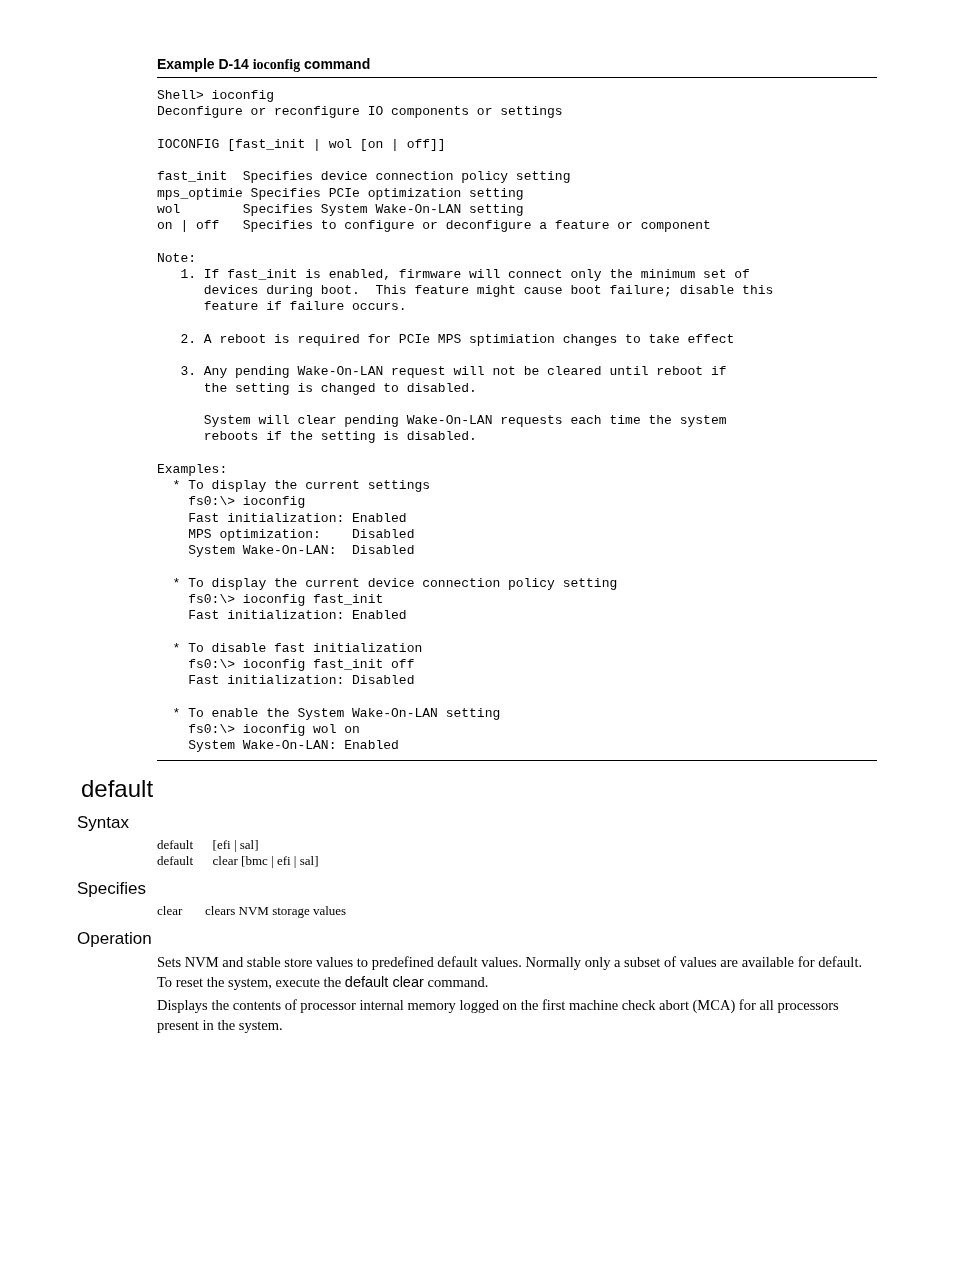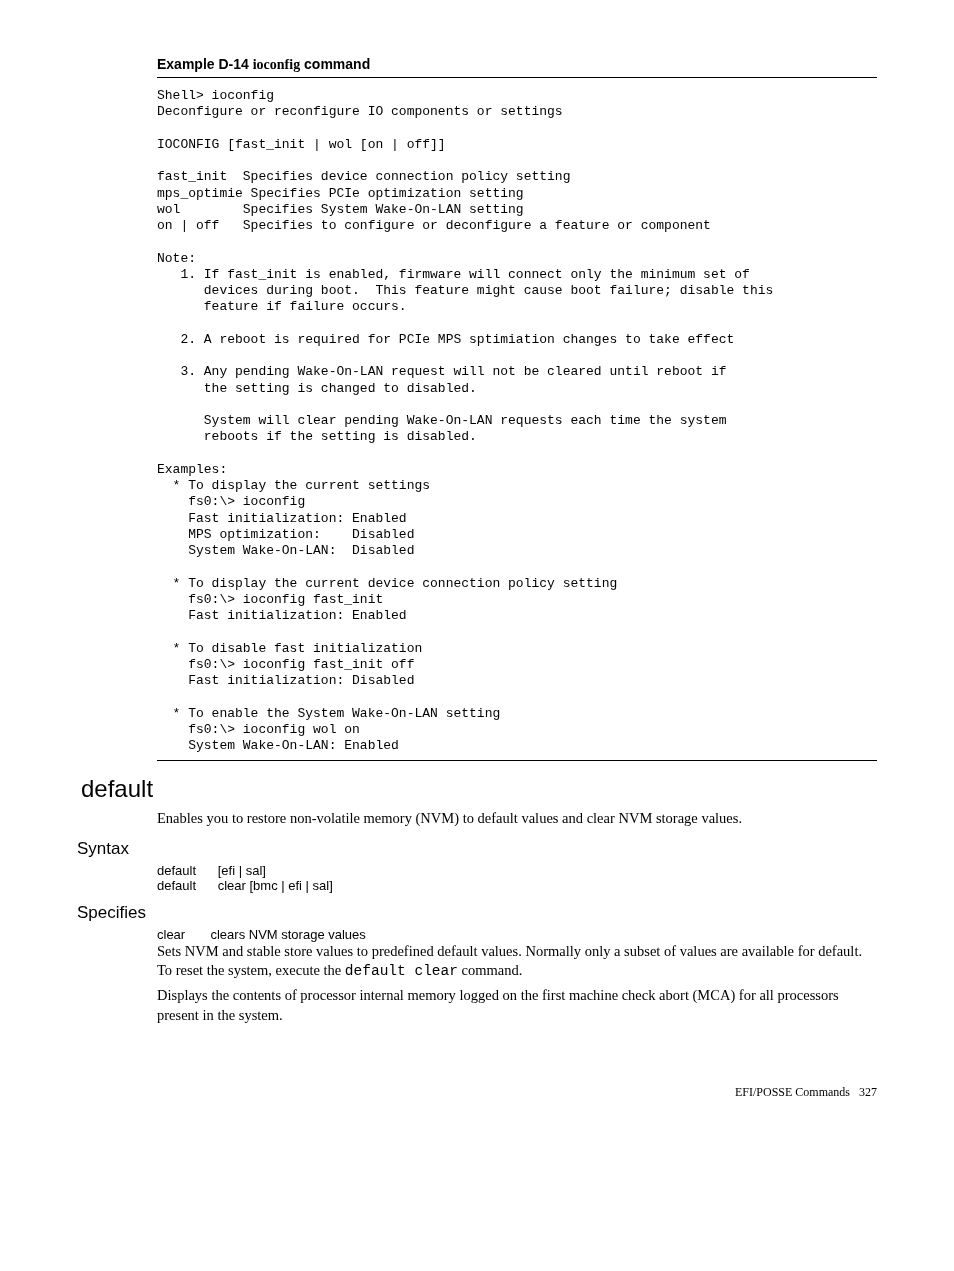--- a/index.html
+++ b/index.html
@@ -54,27 +54,27 @@
     font-size: 17px;
     margin: 10px 0 4px 0;
   }
   .para {
     font-family: Georgia, 'Times New Roman', serif;
     font-size: 14.5px;
     line-height: 1.35;
     margin: 0 0 4px 80px;
   }
   .param-block {
-    font-family: Liberation Sans, sans-serif;
+    font-family: Liberation Serif, serif;
     font-size: 13px;
     margin: 4px 0 0 80px;
     white-space: pre;
   }
   .op-para .inline-code {
-    font-family: Liberation Mono, monospace;
+    font-family: Liberation Sans, sans-serif;
   }
   .footer {
     font-family: Georgia, 'Times New Roman', serif;
     font-size: 12px;
     text-align: right;
     margin-top: 60px;
     padding-right: 0;
   }
 </style>
 </head>
@@ -125,32 +125,29 @@
   * To disable fast initialization
     fs0:\&gt; ioconfig fast_init off
     Fast initialization: Disabled
 
   * To enable the System Wake-On-LAN setting
     fs0:\&gt; ioconfig wol on
     System Wake-On-LAN: Enabled</div>
   <hr class="hr-bottom">
 
   <h2 class="section-heading">default</h2>
-  <p class="para">Enables you to restore non-volatile memory (NVM) to default values and clear NVM storage values.</p>
 
   <h3 class="subheading">Syntax</h3>
   <div class="param-block">default      [efi | sal]
 default      clear [bmc | efi | sal]</div>
 
   <h3 class="subheading">Specifies</h3>
   <div class="param-block">clear       clears NVM storage values</div>
 
+  <h3 class="subheading">Operation</h3>
   <p class="para op-para">
     <span>Sets NVM and stable store values to predefined default values. Normally only a subset of values are available for default. To reset the system, execute the </span><span class="inline-code">default clear</span><span> command.</span>
   </p>
 
   <p class="para">Displays the contents of processor internal memory logged on the first machine check abort (MCA) for all processors present in the system.</p>
 
-  <div class="footer">
-    <span>EFI/POSSE Commands</span>&nbsp;&nbsp;&nbsp;<span>327</span>
-  </div>
 
 </div>
 
 </body></html>

